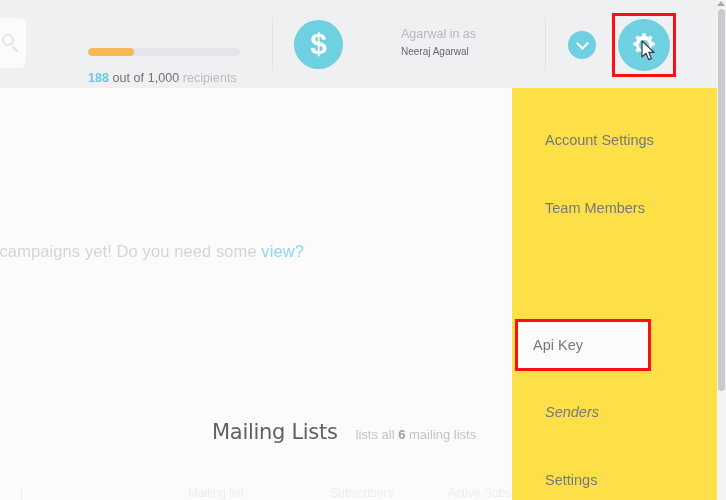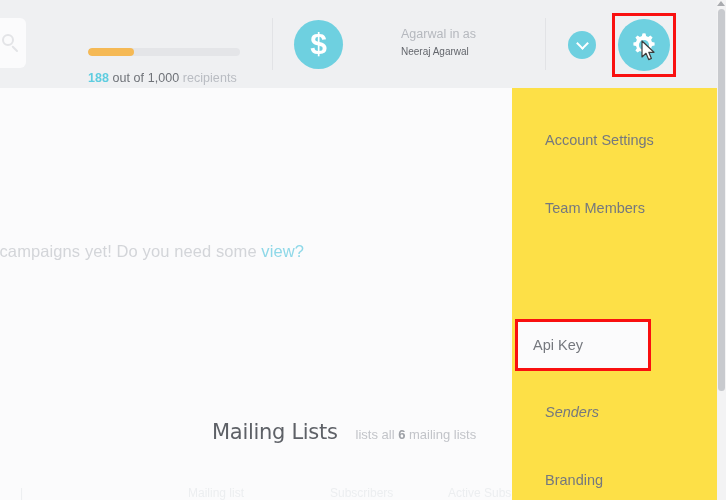--- a/index.html
+++ b/index.html
@@ -377,21 +377,21 @@
       <div class="menu-item" style="top: 94px;">
         <span>Team Members</span>
       </div>
       <div class="menu-item" style="top: 230px;">
         <span>Api Key</span>
       </div>
       <div class="menu-item" style="top: 298px; font-style: italic;">
         <span>Senders</span>
       </div>
       <div class="menu-item" style="top: 366px;">
-        <span>Branding</span>
+        <span>Settings</span>
       </div>
     </div>
 
   <div class="highlight-box hl-apikey"></div>
   <div class="menu-item" id="apikey-overlay" style="left:515px; top:319px; width:136px; height:52px; padding-left:18px; background:transparent;">Api Key</div>
 
   <div class="panel-edge"></div>
   <div class="scroll-track">
     <div class="scroll-arrow"></div>
     <div class="scroll-thumb"></div>

